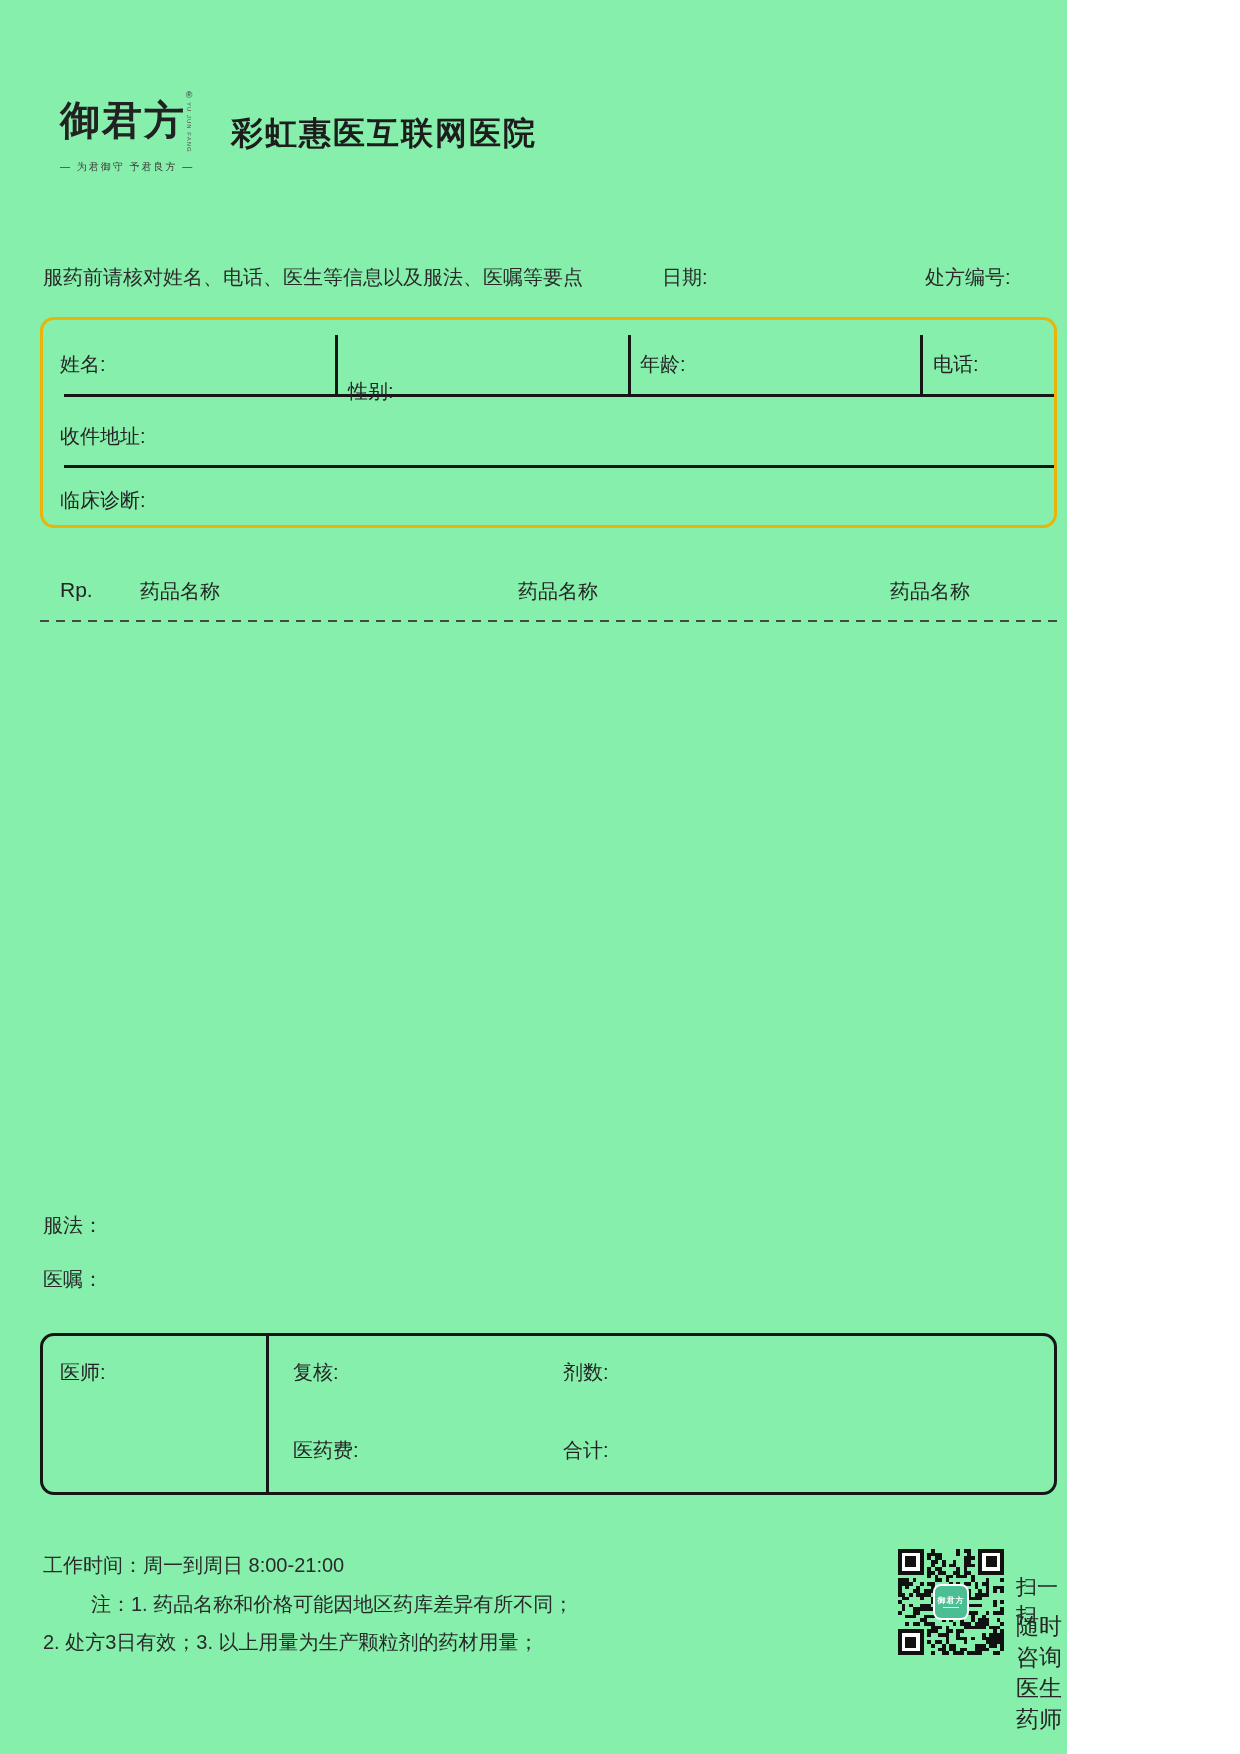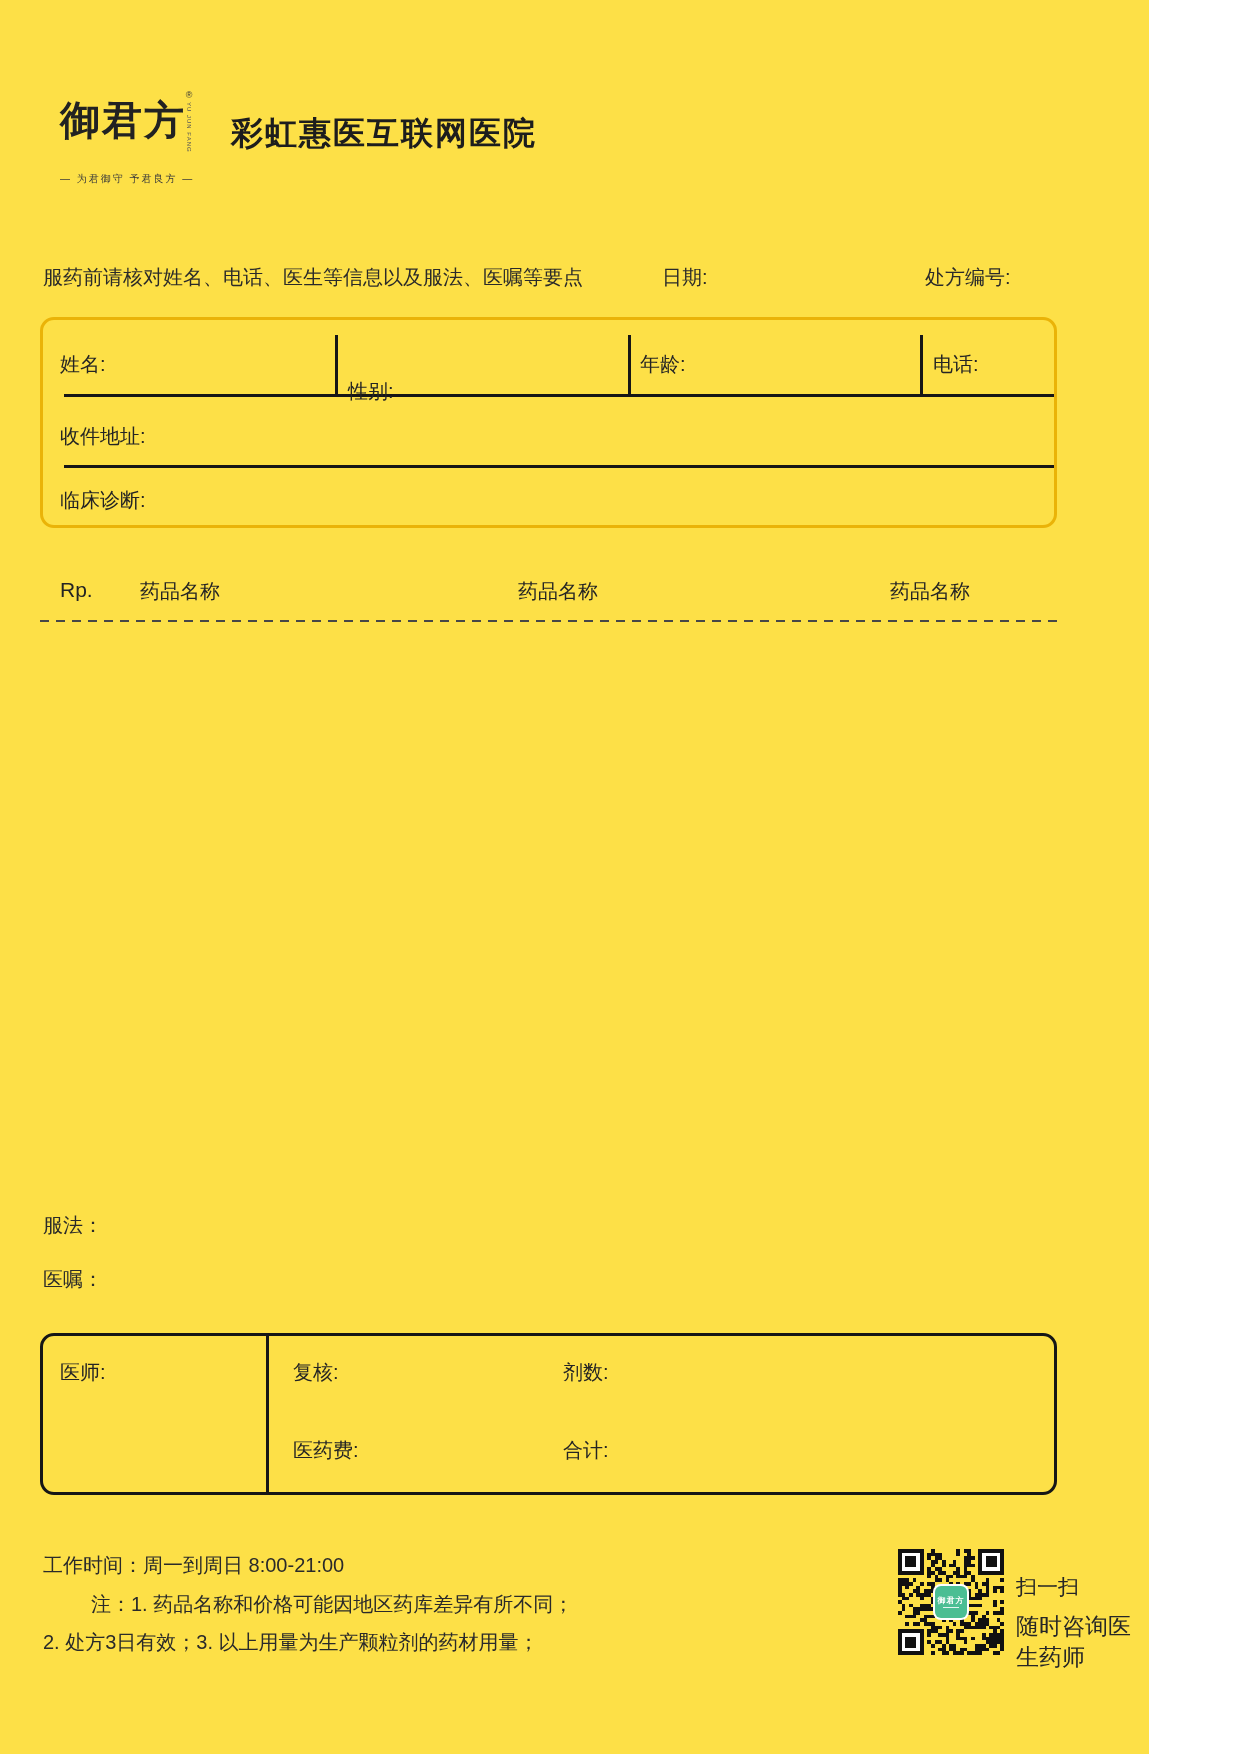--- a/index.html
+++ b/index.html
@@ -1,41 +1,41 @@
 <!DOCTYPE html>
 <html><head>
 <meta charset="utf-8">
 <style>
   * { margin:0; padding:0; box-sizing:border-box; }
   html,body { background:#ffffff; }
   .page {
     position:relative;
-    width:1149px; height:1754px;
-    background:#fde047;
+    width:1067px; height:1754px;
+    background:#86efac;
     color:#2a2a2a;
     font-family:"Liberation Sans","DejaVu Sans",sans-serif;
     overflow:hidden;
   }
 
   
   .logo { position:absolute; left:60px; top:96px; width:150px; }
   .logo-top { position:relative; height:52px; }
   .logo-zh {
     font-family:"DejaVu Serif","Liberation Serif",serif;
     font-weight:700; font-size:40px; line-height:48px;
     letter-spacing:2px; color:#222;
   }
   .logo-side { position:absolute; left:122px; top:-6px; width:14px; text-align:center; }
   .logo-reg { font-size:9px; display:block; color:#333; }
   .logo-latin {
     display:block; writing-mode:vertical-rl; text-orientation:mixed;
     font-size:6px; letter-spacing:1px; color:#555; margin:2px auto 0;
   }
   .logo-tagline {
-    margin-top:24px; font-size:10px; letter-spacing:2px;
+    margin-top:12px; font-size:10px; letter-spacing:2px;
     white-space:nowrap; color:#3a3a3a;
   }
   .hospital {
     position:absolute; left:231px; top:112px;
     font-size:32px; font-weight:900; letter-spacing:2px; color:#1d1d1d;
   }
 
   
   .notice      { position:absolute; left:43px;  top:264px; font-size:20px; color:#2a2a2a; }
   .date-label  { position:absolute; left:662px; top:264px; font-size:20px; }

